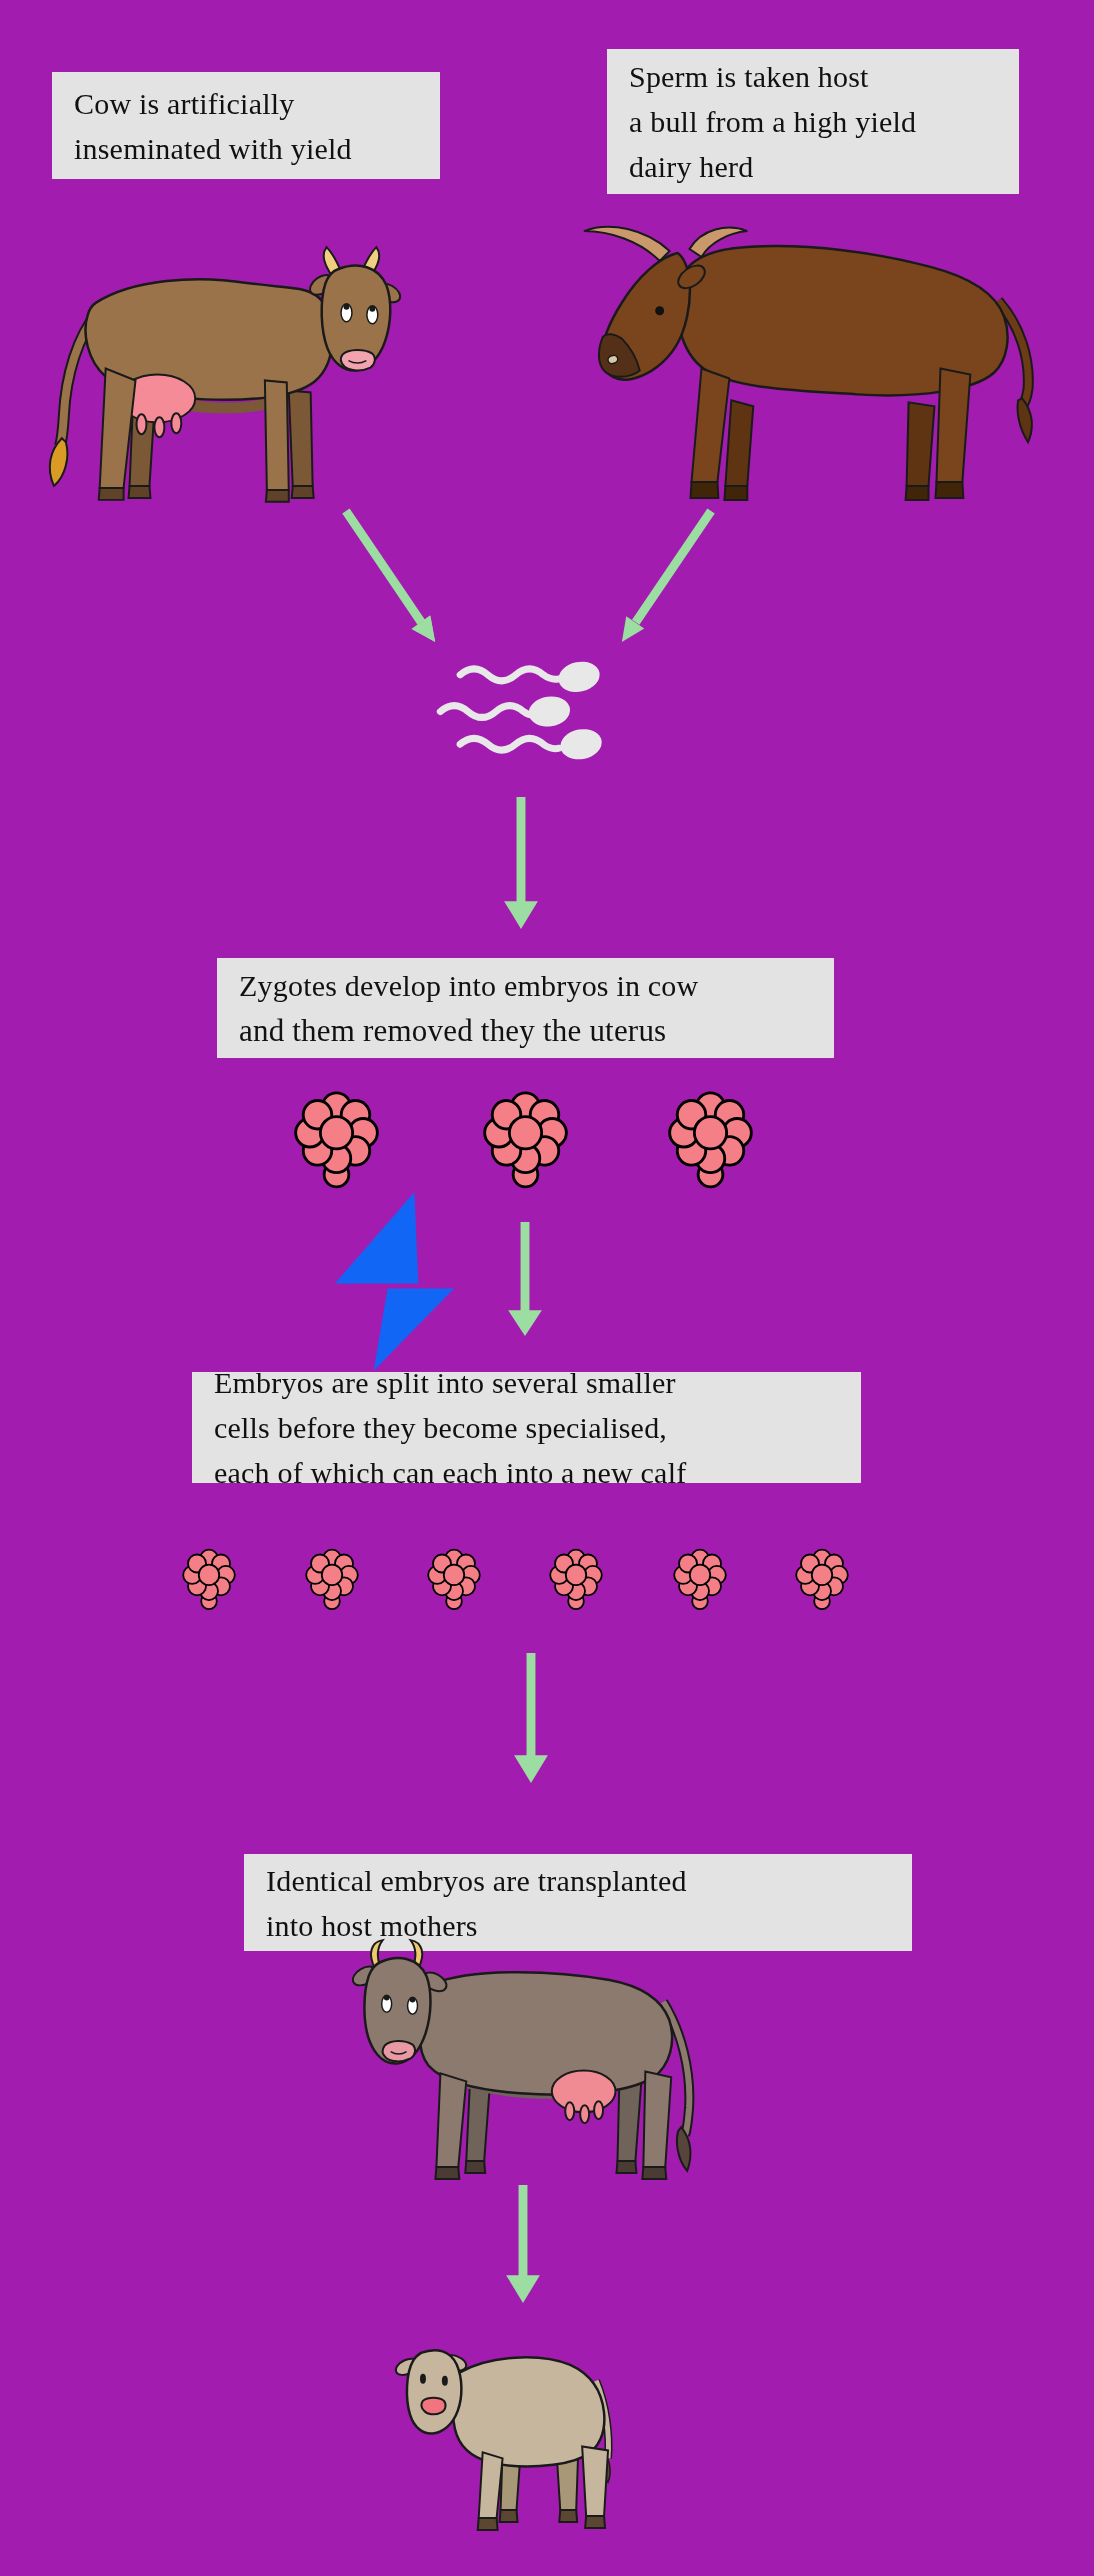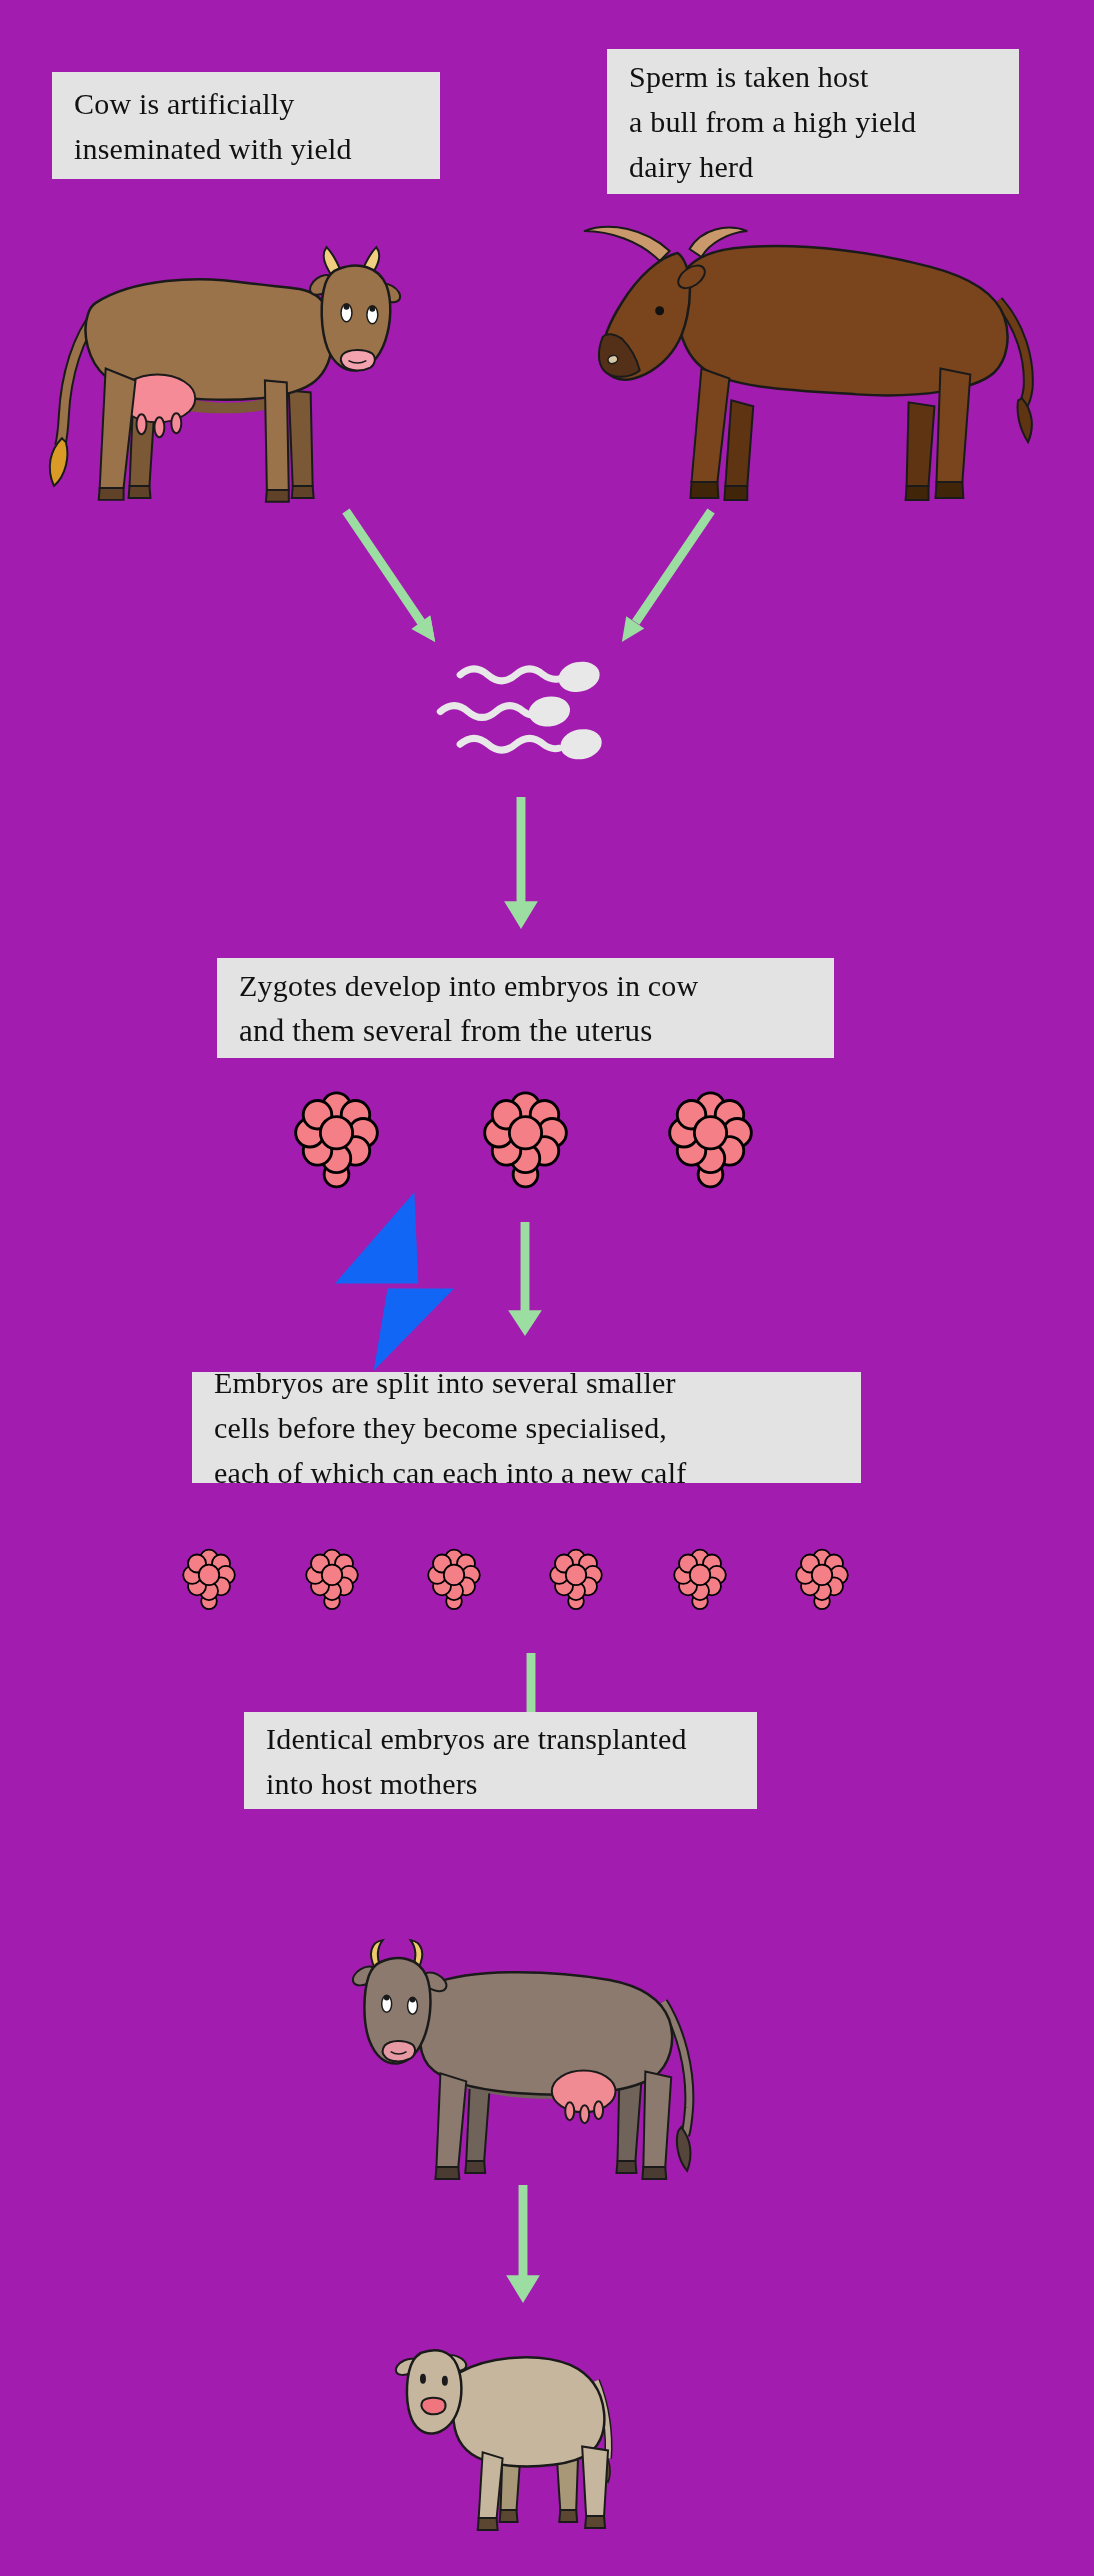--- a/index.html
+++ b/index.html
@@ -138,21 +138,21 @@
     </g>
   </svg>
 
   <svg class="fig" style="left:499px;top:794px" width="44" height="137" viewBox="0 0 44 138">
     <line x1="22" y1="3" x2="22" y2="110" stroke="#9cdda1" stroke-width="9"></line>
     <polygon points="22,136 5,108 39,108" fill="#9cdda1"></polygon>
   </svg>
 
   <div class="caption" style="left:217px;top:958px;width:617px;height:100px">
     <div class="cap-line" style="font-size:30px">Zygotes develop into embryos in cow</div>
-    <div class="cap-line" style="font-size:31px">and them several from the uterus</div>
+    <div class="cap-line" style="font-size:31px">and them removed they the uterus</div>
   </div>
 
   <svg class="fig" style="left:289px;top:1087px" width="95" height="103" viewBox="0 0 100 108">
       <use href="#embryo"></use>
     </svg>
   <svg class="fig" style="left:478px;top:1087px" width="95" height="103" viewBox="0 0 100 108">
       <use href="#embryo"></use>
     </svg>
   <svg class="fig" style="left:663px;top:1087px" width="95" height="103" viewBox="0 0 100 108">
       <use href="#embryo"></use>
@@ -191,21 +191,21 @@
     </svg>
   <svg class="fig" style="left:792px;top:1546px" width="60" height="65" viewBox="0 0 100 108">
       <use href="#embryo"></use>
     </svg>
 
   <svg class="fig" style="left:509px;top:1650px" width="44" height="135" viewBox="0 0 44 136">
     <line x1="22" y1="3" x2="22" y2="108" stroke="#9cdda1" stroke-width="9"></line>
     <polygon points="22,134 5,106 39,106" fill="#9cdda1"></polygon>
   </svg>
 
-  <div class="caption" style="left:244px;top:1712px;width:513px;height:97px">
+  <div class="caption" style="left:244px;top:1854px;width:668px;height:97px">
     <div class="cap-line">Identical embryos are transplanted</div>
     <div class="cap-line">into host mothers</div>
   </div>
 
   <svg class="fig" style="left:323px;top:1936px" width="390" height="245" viewBox="0 0 392 246">
     <path d="M342,66 C360,95 370,135 368,172 C367,185 366,194 364,200" fill="none" stroke="#1a1a1a" stroke-width="10"></path>
     <path d="M342,66 C360,95 370,135 368,172 C367,185 366,194 364,200" fill="none" stroke="#8d7a6e" stroke-width="6"></path>
     <path d="M360,192 C370,204 372,220 366,236 C356,224 354,206 357,196 Z" fill="#55453a" stroke="#1a1a1a" stroke-width="2"></path>
     <path d="M148,140 L144,226 L162,226 L168,146 Z" fill="#70635a" stroke="#1a1a1a" stroke-width="2"></path>
     <path d="M144,226 L143,238 L163,238 L162,226 Z" fill="#4a3c32" stroke="#1a1a1a" stroke-width="2"></path>

